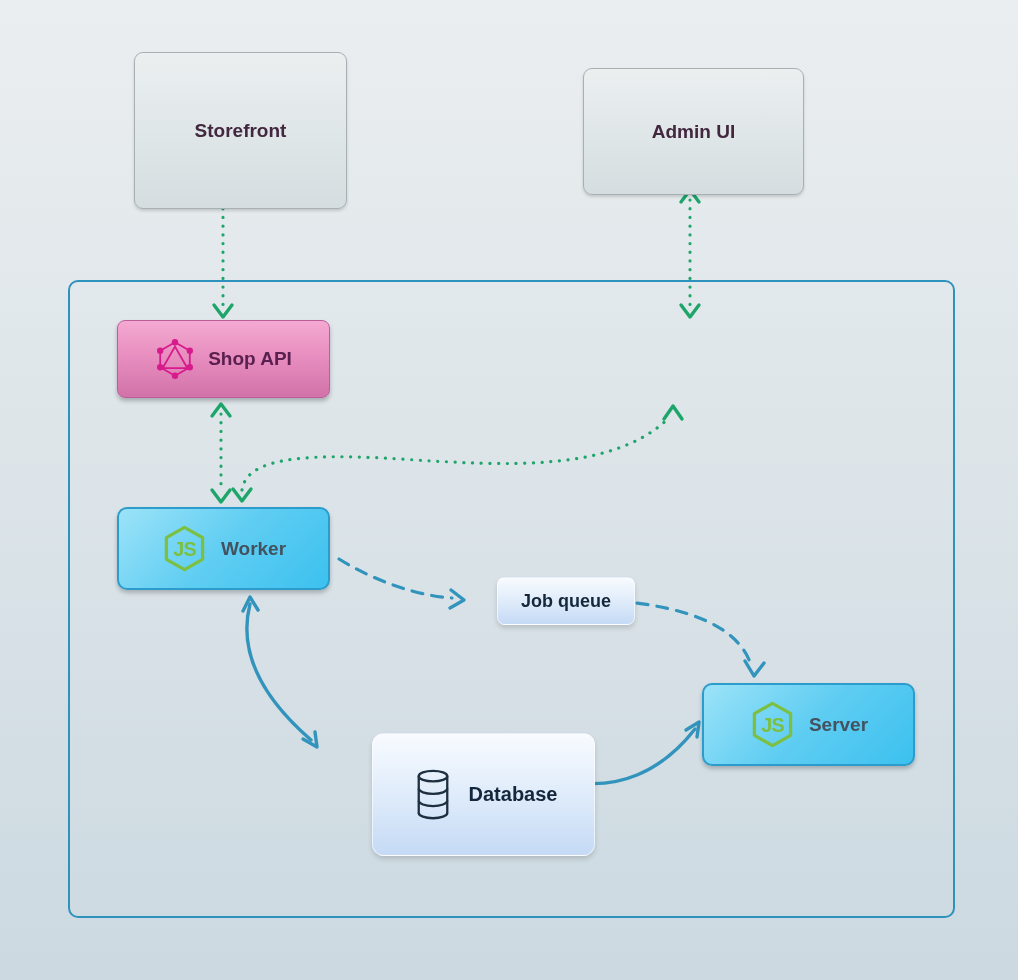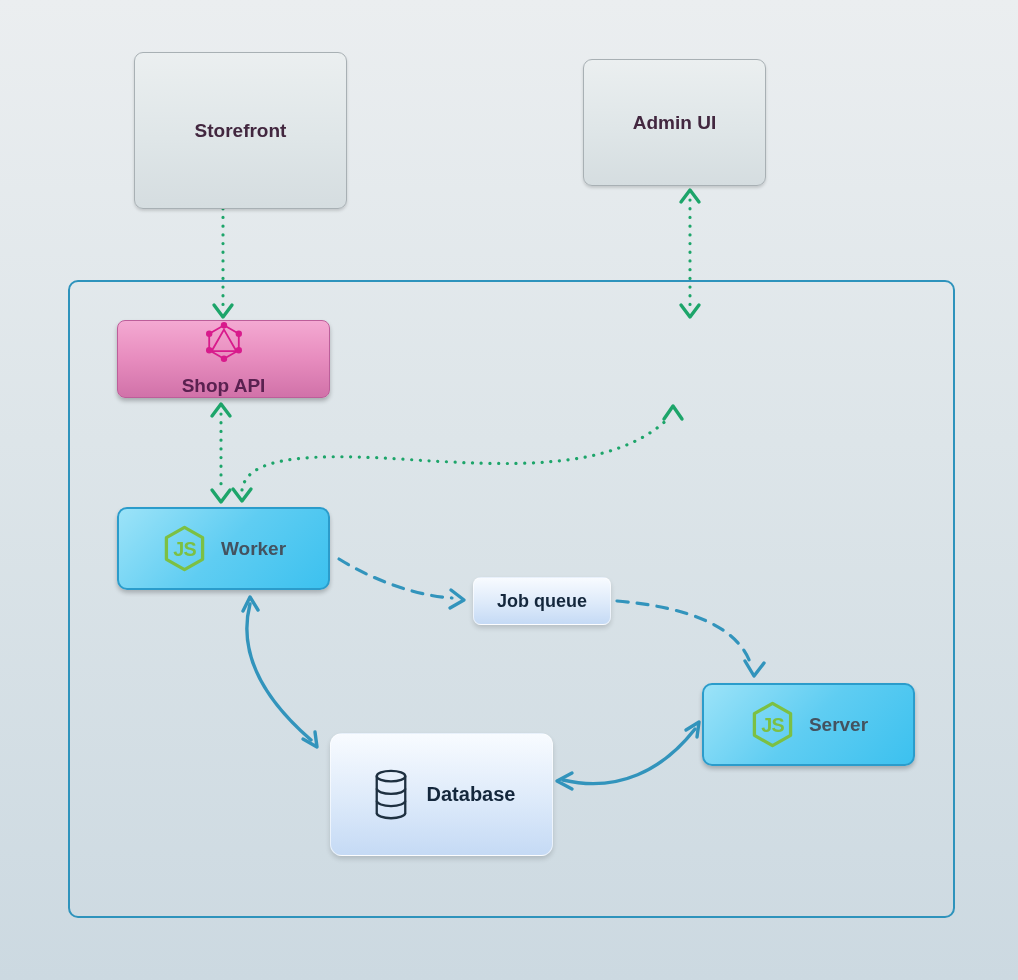--- a/index.html
+++ b/index.html
@@ -29,32 +29,33 @@
   }
   .node-cyan{
     background:linear-gradient(135deg,#9ce3f8 0%,#5fcdf2 50%,#3cc1ef 100%);
     border:2px solid #2b9ccb;border-radius:10px;color:#44525f;font-size:19px;
     box-shadow:0 3px 4px rgba(0,0,0,.22);
   }
   .node-lightblue{
     background:linear-gradient(180deg,#f8fbff 0%,#ddeafa 55%,#c5daf5 100%);
     border:1px solid rgba(255,255,255,.6);border-radius:10px;color:#14273c;
     box-shadow:0 3px 5px rgba(0,0,0,.15);
+    margin-left:24px;
   }
   .icon{display:flex;align-items:center;justify-content:center;flex:0 0 auto;}
   .label{white-space:nowrap;}
   
   #n-storefront{left:134px;top:52px;width:213px;height:157px;}
-  #n-admin-ui  {left:583px;top:59px;width:183px;height:127px;}
-  #n-shop-api  {left:117px;top:320px;width:213px;height:78px;flex-direction:column;}
+  #n-admin-ui  {left:583px;top:68px;width:221px;height:127px;}
+  #n-shop-api  {left:117px;top:320px;width:213px;height:78px;}
   #n-admin-api {left:583px;top:320px;width:213px;height:78px;}
   #n-server    {left:117px;top:507px;width:213px;height:83px;}
   #n-job-queue {left:473px;top:577px;width:138px;height:48px;border-radius:8px;font-size:18px;}
   #n-worker    {left:702px;top:683px;width:213px;height:83px;}
-  #n-database  {left:330px;top:733px;width:223px;height:123px;border-radius:12px;font-size:20px;}
+  #n-database  {left:348px;top:733px;width:223px;height:123px;border-radius:12px;font-size:20px;}
   
   .g-dot{stroke:#1da56a;stroke-width:3.2;fill:none;stroke-linecap:round;stroke-dasharray:0.1 8.6;}
   .g-head{stroke:#1da56a;stroke-width:3.4;fill:none;stroke-linecap:round;stroke-linejoin:round;}
   .b-dash{stroke:#3294bc;stroke-width:3.2;fill:none;stroke-linecap:round;stroke-dasharray:11 9;}
   .b-solid{stroke:#3294bc;stroke-width:3.4;fill:none;stroke-linecap:round;}
   .b-head{stroke:#3294bc;stroke-width:3.4;fill:none;stroke-linecap:round;stroke-linejoin:round;}
 </style>
 </head>
 <body>
 

